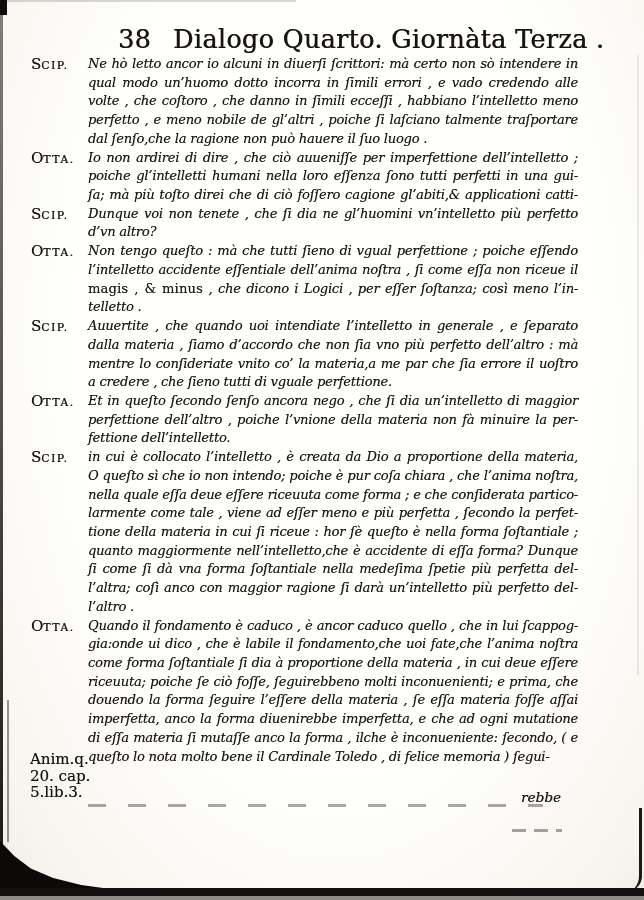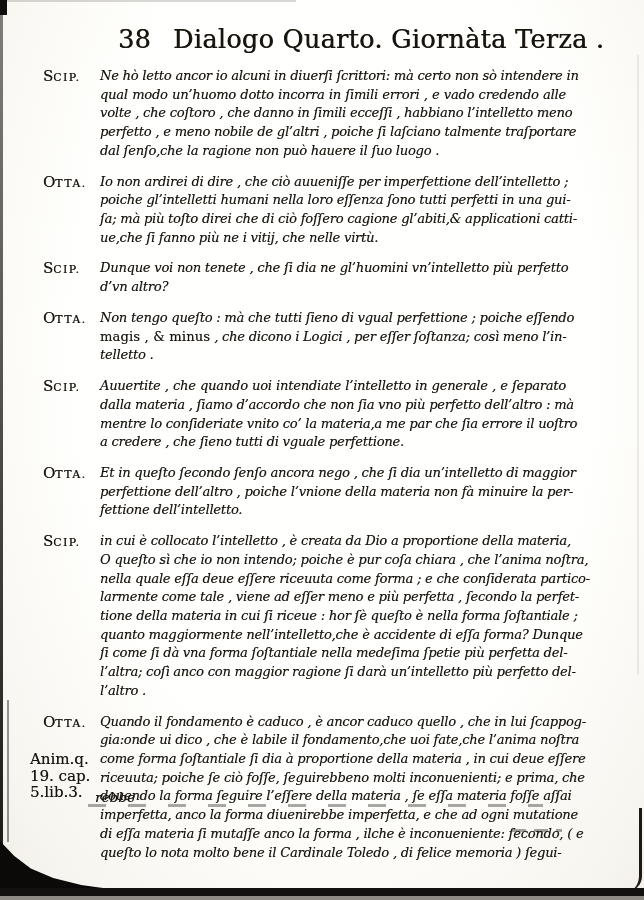--- a/index.html
+++ b/index.html
@@ -26,34 +26,34 @@
   .bleed1 { left:88px;  top:804px; width:455px;
             background: repeating-linear-gradient(90deg, rgba(30,28,24,.38) 0 18px, transparent 18px 40px); }
   .bleed2 { left:512px; top:829px; width:50px;
             background: repeating-linear-gradient(90deg, rgba(30,28,24,.40) 0 14px, transparent 14px 22px); }
   
   .pagehead { position:absolute; left:118px; top:24px; width:470px; white-space:nowrap;
               font-size:25.5px; letter-spacing:.3px; text-shadow:.5px 0 rgba(23,19,13,.85);text-align:right; }
   .pagenum  { display:inline-block; margin-right:22px; }
   
   .dialogue { position:absolute; left:88px; top:55px; width:490px; }
-  .entry   { position:relative; margin:12px; }
+  .entry   { position:relative; margin:0; }
   .speaker { position:absolute; left:-57px; top:0; line-height:18.72px; font-style:normal; white-space:nowrap;
              text-shadow:.3px 0 rgba(23,19,13,.7); }
   .speaker .cap  { font-size:15px; }
   .speaker .rest { font-size:10.8px; letter-spacing:1.5px; }
   .line { height:18.72px; line-height:18.72px; font-style:italic; font-size:13px; letter-spacing:-.2px;
           text-align:justify; text-align-last:justify; text-justify:inter-word;
           text-shadow:.3px .2px 0 rgba(23,19,13,.5); white-space:nowrap; }
   .line.last { text-align-last:left; }
   .seg-roman { font-style:normal; letter-spacing:.2px; }
   
   .margin-note { position:absolute; left:30px; top:751px; width:66px; font-size:15px;
                  line-height:16.6px; text-shadow:.2px 0 rgba(23,19,13,.6); }
-  .catchword { position:absolute; left:95px; top:789px; width:466px; text-align:left;
+  .catchword { position:absolute; left:95px; top:789px; width:466px; text-align:right;
                font-style:italic; font-size:13.6px; text-shadow:.4px .2px 0 rgba(23,19,13,.6); }
 </style>
 </head>
 <body>
 
 <div class="scan">
   <div class="edge-top"></div>
   <div class="edge-left"></div>
   <div class="edge-left2"></div>
   <div class="corner-mark"></div>
@@ -69,30 +69,30 @@
         <div class="line"><span class="seg-italic">qual modo un’huomo dotto incorra in ſimili errori , e vado credendo alle</span></div>
         <div class="line"><span class="seg-italic">volte , che coſtoro , che danno in ſimili ecceſſi , habbiano l’intelletto meno</span></div>
         <div class="line"><span class="seg-italic">perfetto , e meno nobile de gl’altri , poiche ſi laſciano talmente traſportare</span></div>
         <div class="line last"><span class="seg-italic">dal ſenſo,che la ragione non può hauere il ſuo luogo .</span></div>
       </div>
       <div class="entry">
         <span class="speaker"><span class="cap">O</span><span class="rest">TTA.</span></span>
         <div class="line"><span class="seg-italic">Io non ardirei di dire , che ciò auueniſſe per imperfettione dell’intelletto ;</span></div>
         <div class="line"><span class="seg-italic">poiche gl’intelletti humani nella loro eſſenza ſono tutti perfetti in una gui-</span></div>
         <div class="line"><span class="seg-italic">ſa; mà più toſto direi che di ciò foſſero cagione gl’abiti,&amp; applicationi catti-</span></div>
-        <div class="line last"><span class="seg-italic">ue,che ſi fanno più ne i vitij, che nelle virtù.</span></div>
       </div>
       <div class="entry">
         <span class="speaker"><span class="cap">S</span><span class="rest">CIP.</span></span>
         <div class="line"><span class="seg-italic">Dunque voi non tenete , che ſi dia ne gl’huomini vn’intelletto più perfetto</span></div>
         <div class="line last"><span class="seg-italic">d’vn altro?</span></div>
       </div>
       <div class="entry">
         <span class="speaker"><span class="cap">O</span><span class="rest">TTA.</span></span>
         <div class="line"><span class="seg-italic">Non tengo queſto : mà che tutti ſieno di vgual perfettione ; poiche eſſendo</span></div>
+        <div class="line"><span class="seg-italic">l’intelletto accidente eſſentiale dell’anima noſtra , ſi come eſſa non riceue il</span></div>
         <div class="line"><span class="seg-roman">magis , &amp; minus</span><span class="seg-italic"> , che dicono i Logici , per eſſer ſoſtanza; così meno l’in-</span></div>
         <div class="line last"><span class="seg-italic">telletto .</span></div>
       </div>
       <div class="entry">
         <span class="speaker"><span class="cap">S</span><span class="rest">CIP.</span></span>
         <div class="line"><span class="seg-italic">Auuertite , che quando uoi intendiate l’intelletto in generale , e ſeparato</span></div>
         <div class="line"><span class="seg-italic">dalla materia , ſiamo d’accordo che non ſia vno più perfetto dell’altro : mà</span></div>
         <div class="line"><span class="seg-italic">mentre lo conſideriate vnito co’ la materia,a me par che ſia errore il uoſtro</span></div>
         <div class="line last"><span class="seg-italic">a credere , che ſieno tutti di vguale perfettione.</span></div>
       </div>
@@ -122,21 +122,21 @@
         <div class="line"><span class="seg-italic">riceuuta; poiche ſe ciò foſſe, ſeguirebbeno molti inconuenienti; e prima, che</span></div>
         <div class="line"><span class="seg-italic">douendo la forma ſeguire l’eſſere della materia , ſe eſſa materia foſſe aſſai</span></div>
         <div class="line"><span class="seg-italic">imperfetta, anco la forma diuenirebbe imperfetta, e che ad ogni mutatione</span></div>
         <div class="line"><span class="seg-italic">di eſſa materia ſi mutaſſe anco la forma , ilche è inconueniente: ſecondo, ( e</span></div>
         <div class="line last"><span class="seg-italic">queſto lo nota molto bene il Cardinale Toledo , di felice memoria ) ſegui-</span></div>
       </div>
     </main>
 
   <aside class="margin-note">
     <div>Anim.q.</div>
-    <div>19. cap.</div>
+    <div>20. cap.</div>
     <div>5.lib.3.</div>
   </aside>
 
   <div class="catchword">rebbe</div>
 
   <div class="bleed bleed1"></div>
   <div class="bleed bleed2"></div>
 
   <div class="edge-right-faint"></div>
   <div class="corner-br"></div>

